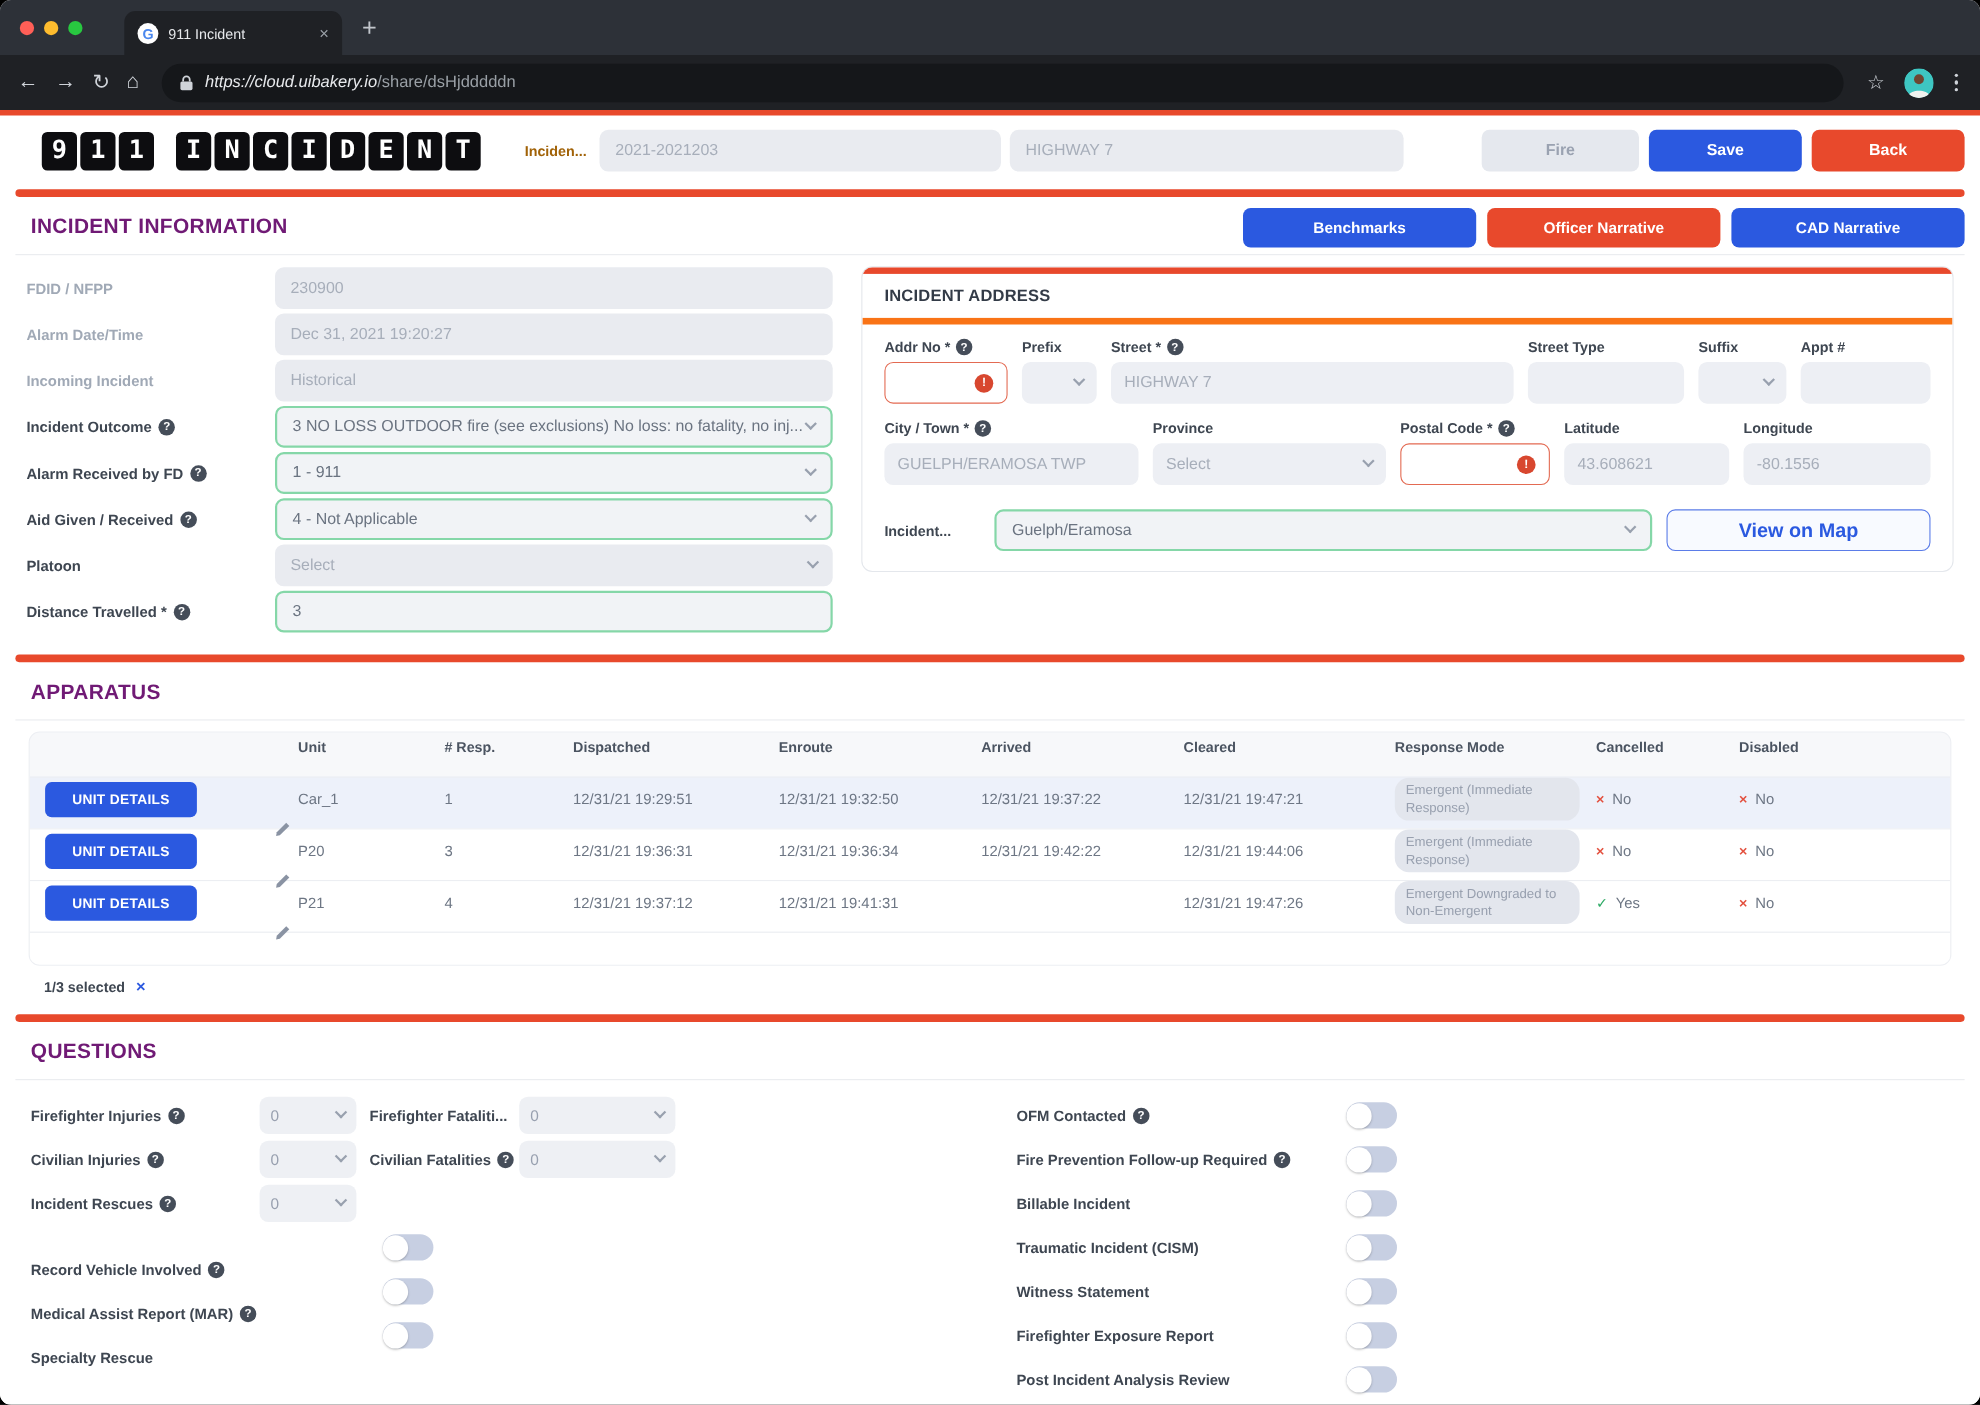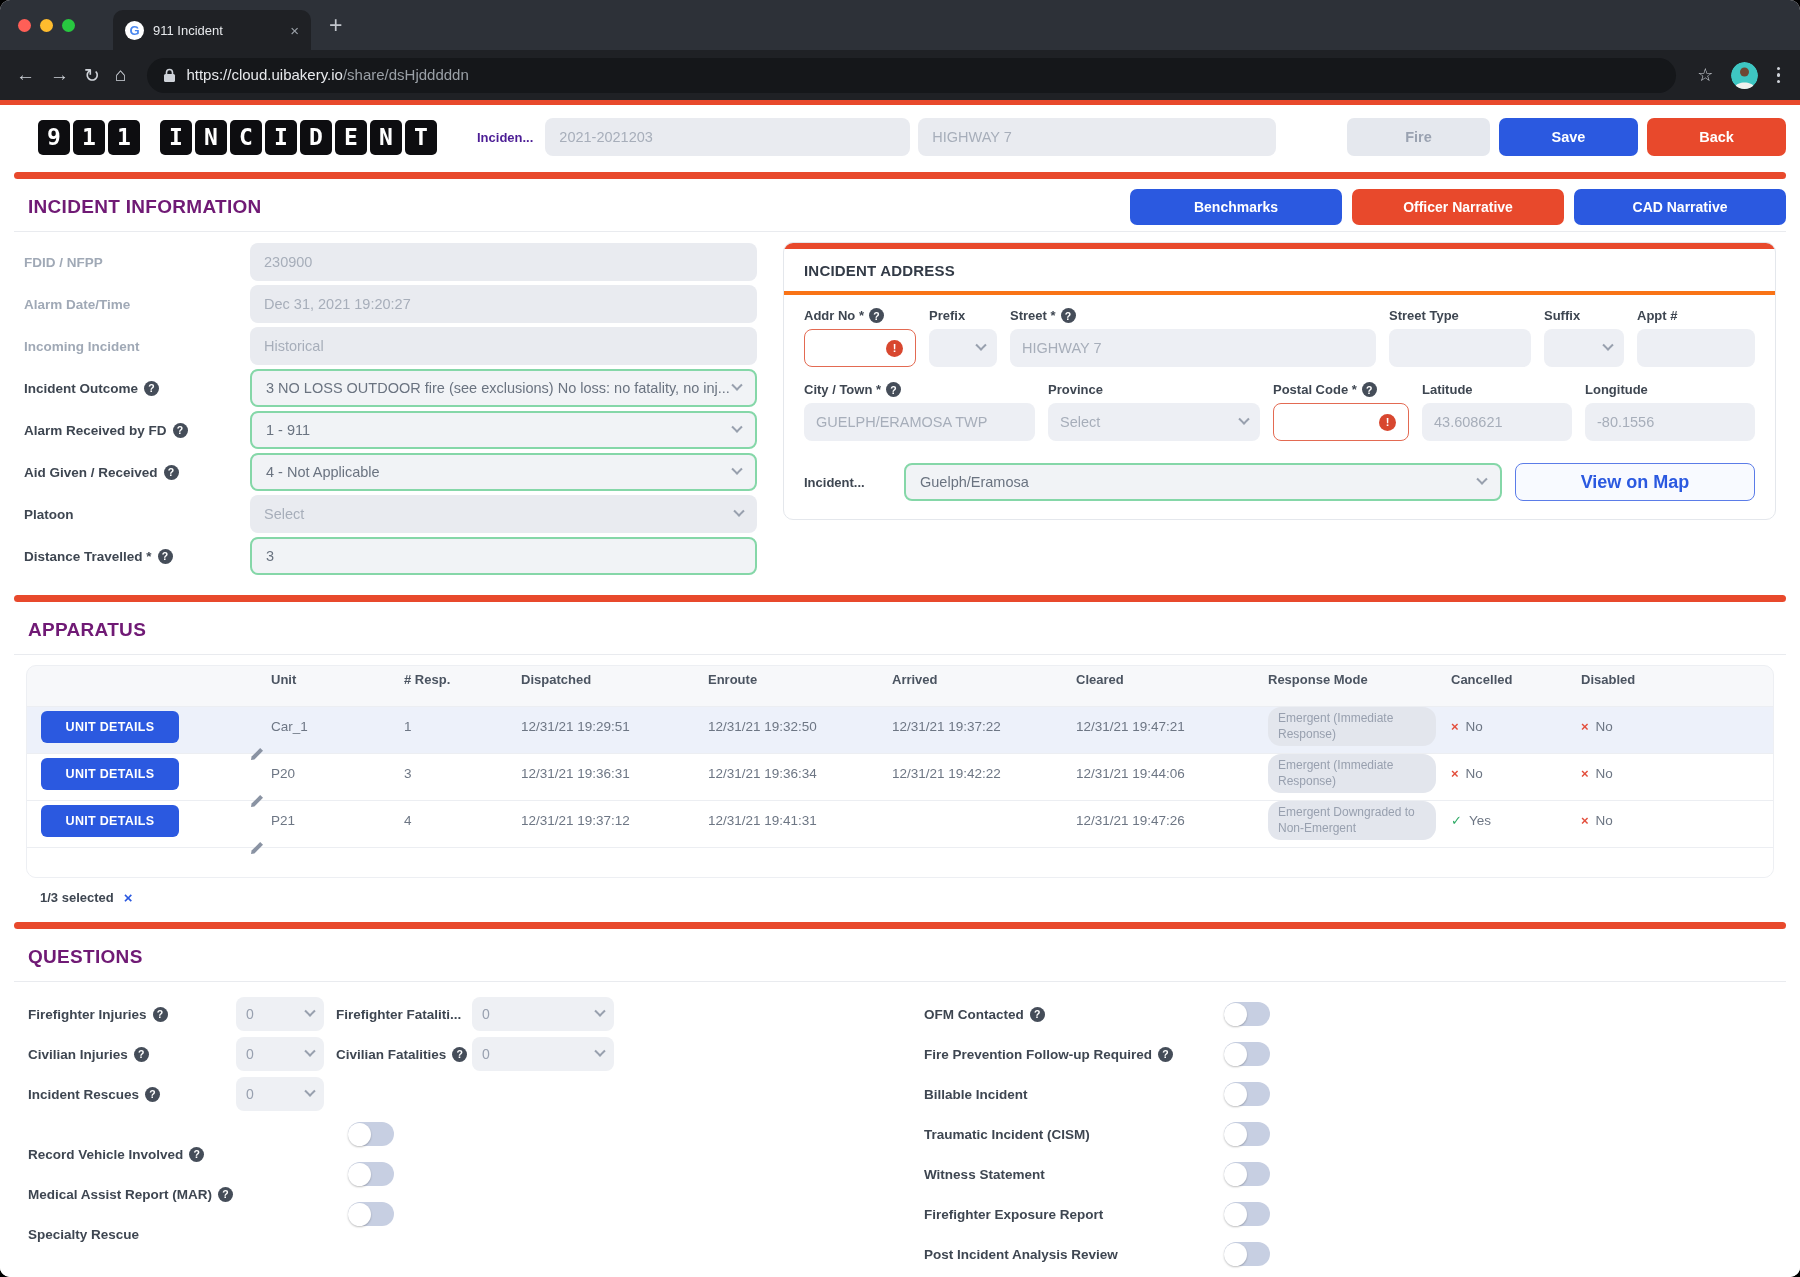--- a/index.html
+++ b/index.html
@@ -12,34 +12,34 @@
   .light { width:13px; height:13px; border-radius:50%; }
   .l-close{ background:#ff5f57; } .l-min{ background:#febc2e; } .l-max{ background:#28c840; }
   .tab { height:40px; width:198px; margin-left:38px; background:#1f2125; border-radius:10px 10px 0 0; display:flex; align-items:center; padding:0 12px; gap:9px; }
   .favicon { width:19px; height:19px; border-radius:50%; background:#fff; color:#4a87ee; font-size:13px; font-weight:bold; display:flex; align-items:center; justify-content:center; }
   .tab-title { color:#e6e8eb; font-size:13px; flex:1; white-space:nowrap; overflow:hidden; }
   .tab-close { color:#9ba1a8; font-size:15px; cursor:default; }
   .newtab { color:#c2c6cc; font-size:23px; margin-left:18px; align-self:center; font-weight:300; }
   .toolbar { height:50px; background:#1f2125; display:flex; align-items:center; padding:0 16px; gap:15px; flex:0 0 auto; }
   .navic { color:#cfd3d9; font-size:19px; }
   .urlpill { flex:1; height:35px; border-radius:18px; background:#15171a; margin:0 6px; display:flex; align-items:center; padding:0 16px; gap:10px; }
-  .url-host { color:#e8eaed; font-size:15px; }
+  .url-host { color:#e8eaed; font-size:15px;font-style:italic; }
   .url-path { color:#9aa0a6; font-size:15px; }
   .star { color:#cfd3d9; font-size:18px; margin-right:2px; }
   .avatar { width:27px; height:27px; border-radius:50%; overflow:hidden; flex:0 0 auto; }
   .kebab { display:flex; flex-direction:column; gap:3px; padding:0 4px; }
   .kebab i { width:3.5px; height:3.5px; border-radius:50%; background:#cfd3d9; display:block; }
 
   
   .page { flex:1; background:#fff; border-top:5px solid #e8492c; padding:0 14px; display:flex; flex-direction:column; overflow:hidden; }
   .app-header { height:64px; display:flex; align-items:center; flex:0 0 auto; }
   .logo { display:flex; gap:20px; margin-left:24px; }
   .logo-group { display:flex; gap:3px; }
   .tile { width:32px; height:35px; background:#0d0d10; border-radius:5px; color:#fff; font-family:"DejaVu Sans Mono",monospace; font-weight:bold; font-size:23px; display:flex; align-items:center; justify-content:center; }
-  .hdr-label { margin-left:40px; color:#4c1d95; font-size:13px; font-weight:bold; }
+  .hdr-label { margin-left:40px; color:#a16207; font-size:13px; font-weight:bold; }
   .ctl { height:38px; border-radius:8px; font-size:14.5px; display:flex; align-items:center; padding:0 14px; }
   .gray { background:#e9ebf0; color:#a7aeba; }
   .hdr-in1 { width:365px; margin-left:12px; }
   .hdr-in2 { width:358px; margin-left:8px; }
   .hdr-btns { margin-left:auto; display:flex; gap:9px; }
   .btn { height:38px; border-radius:7px; font-size:14.5px; font-weight:bold; display:flex; align-items:center; justify-content:center; cursor:pointer; }
   .btn-gray { width:143px; background:#e5e8ee; color:#9aa2b1; }
   .btn-blue { background:#2b59e0; color:#fff; }
   .btn-red  { background:#e8492c; color:#fff; }
   .w139 { width:139px; }
@@ -57,21 +57,21 @@
   .flabel { width:226px; font-size:13.5px; font-weight:bold; color:#3e4651; display:flex; align-items:center; gap:6px; }
   .muted { color:#a0a9b6; }
   .fctl { flex:1; }
   .sel { justify-content:space-between; }
   .green { background:#f1f3f6; border:2px solid #85d7a8; color:#6a7380; }
   .chev { width:8px; height:8px; border-right:2px solid #98a0ae; border-bottom:2px solid #98a0ae; transform:rotate(45deg) translate(-2px,-2px); flex:0 0 auto; }
   .help { width:15px; height:15px; border-radius:50%; background:#454d59; color:#fff; font-size:10.5px; font-weight:bold; display:inline-flex; align-items:center; justify-content:center; flex:0 0 auto; }
 
   .addr-card { flex:1; border:1px solid #e4e7ec; border-radius:10px; overflow:hidden; align-self:flex-start; }
   .card-top { height:6px; background:#e8492c; }
-  .card-head { height:46px; display:flex; align-items:center; padding:0 20px; font-size:15px; font-weight:800; color:#333b47; letter-spacing:.2px; border-bottom:4px solid #f97316; }
+  .card-head { height:46px; display:flex; align-items:center; padding:0 20px; font-size:15px; font-weight:800; color:#333b47; letter-spacing:.2px; border-bottom:6px solid #f97316; }
   .card-body { padding:12px 20px 18px; }
   .arow { display:flex; gap:13px; margin-bottom:14px; }
   .fld { display:flex; flex-direction:column; }
   .alabel { font-size:13px; font-weight:bold; color:#3e4651; margin-bottom:6px; height:16px; display:flex; align-items:flex-end; gap:5px; white-space:nowrap; }
   .ain { height:38px; border-radius:8px; background:#edeff4; color:#a7aeba; font-size:14.5px; display:flex; align-items:center; padding:0 12px; }
   .ain.sel { justify-content:space-between; }
   .err-in { background:#fff; border:1.5px solid #e36a52; justify-content:flex-end; }
   .err { width:17px; height:17px; border-radius:50%; background:#d8472f; color:#fff; font-size:11px; font-weight:bold; display:flex; align-items:center; justify-content:center; }
   .w-addr{width:112px;} .w-pref{width:68px;} .f1{flex:1;} .w-stype{width:142px;} .w-suf{width:80px;} .w-appt{width:118px;}
   .w-prov{width:212px;} .w-post{width:136px;} .w-lat{width:150px;} .w-long{width:170px;}

